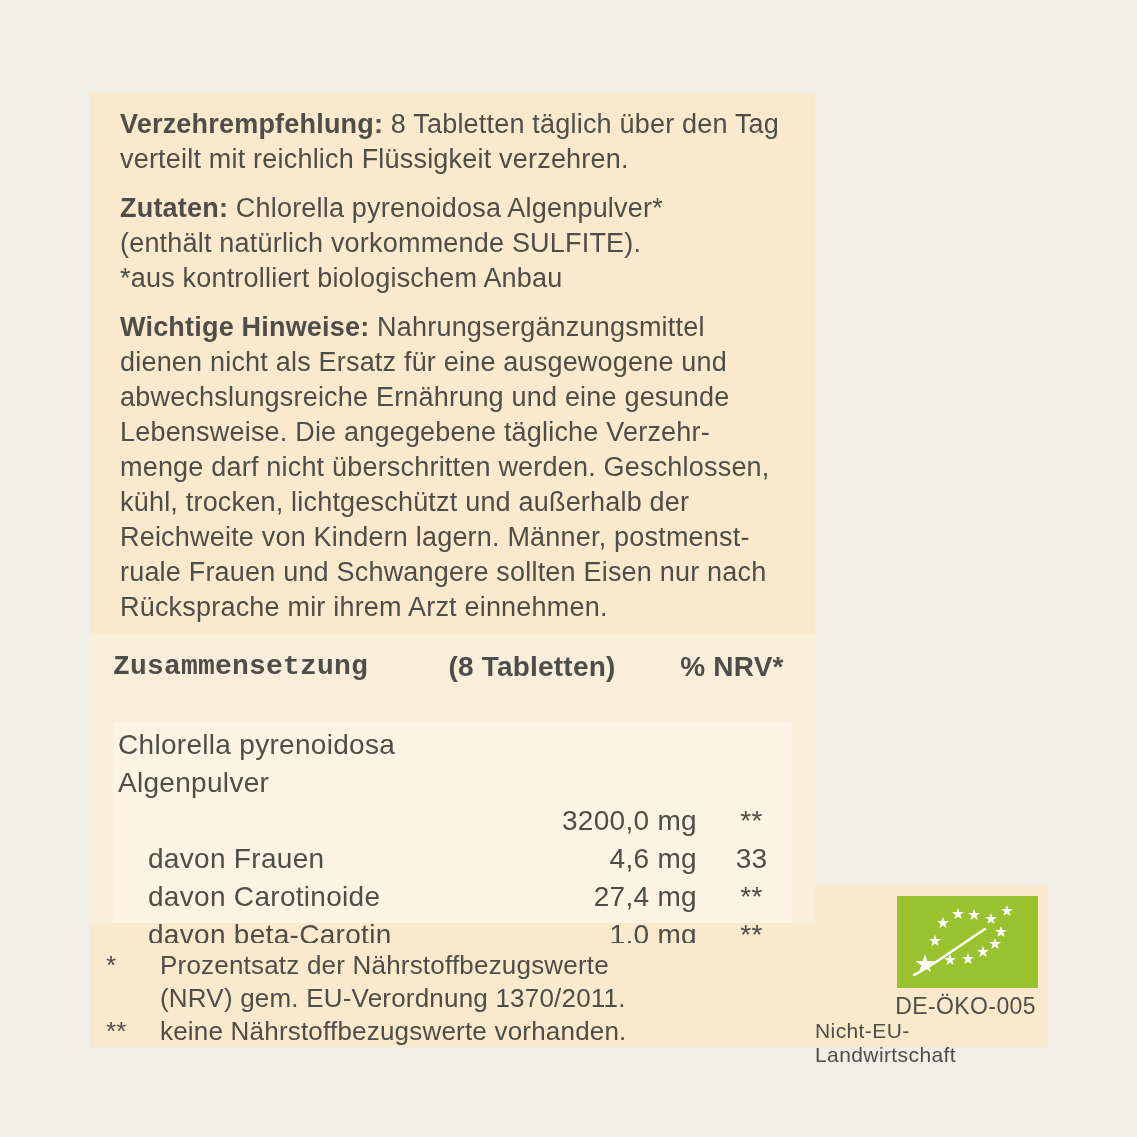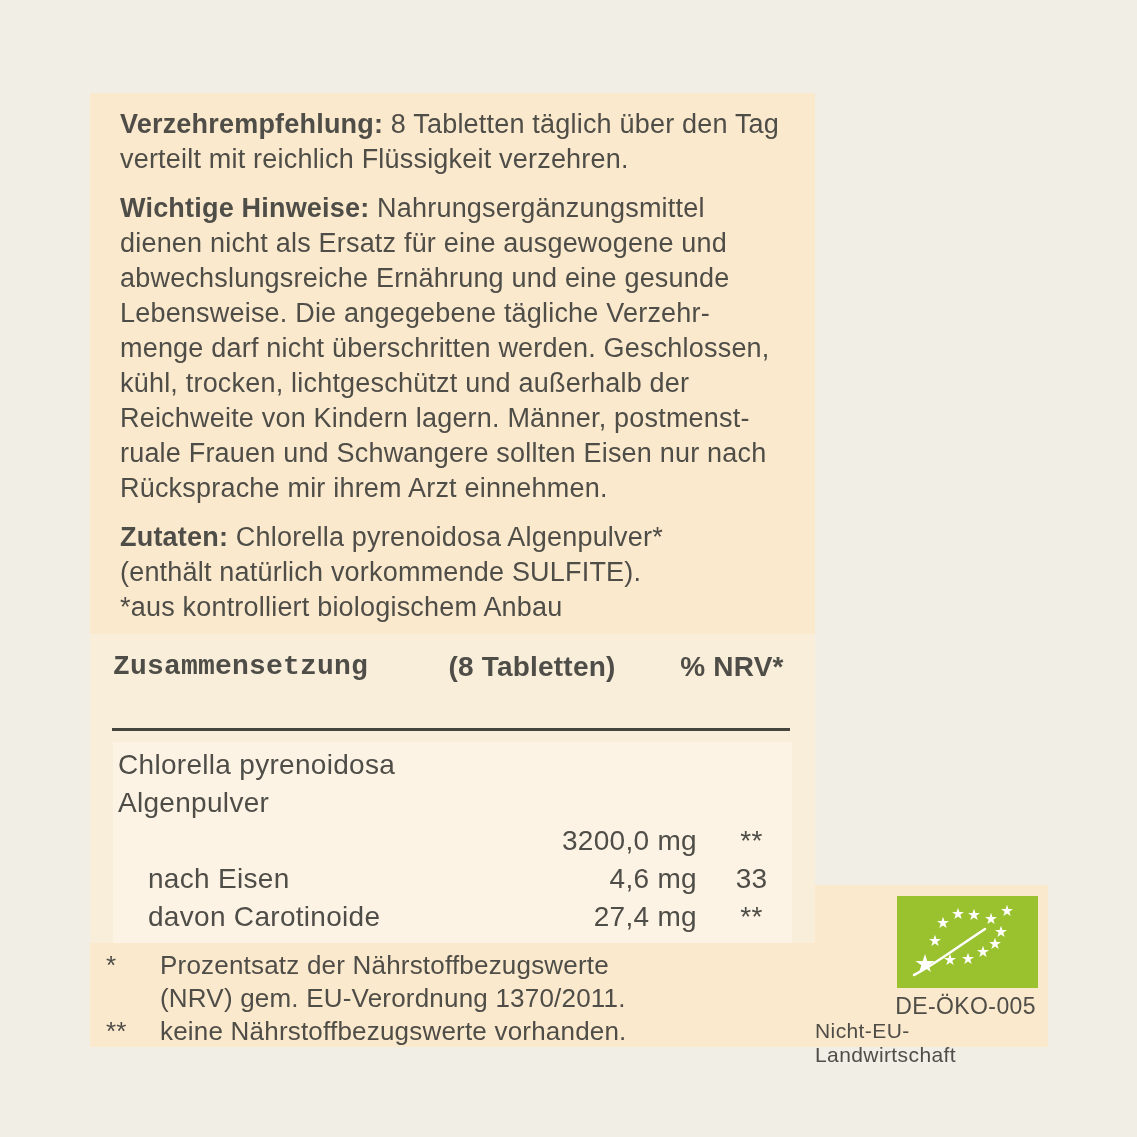--- a/index.html
+++ b/index.html
@@ -32,21 +32,21 @@
   .band{
     position:absolute;left:0;top:541px;width:100%;height:108px;
     background:var(--band-bg);
     font-size:28px;line-height:38px;font-weight:bold;letter-spacing:0.2px;
   }
   .hc1{position:absolute;left:23px;top:14px;font-family:Liberation Mono, monospace;}
   .hc2{position:absolute;left:292px;top:14px;width:300px;text-align:center;}
   .hc3{position:absolute;left:582px;top:14px;width:120px;text-align:center;}
   .rule{position:absolute;left:22px;right:25px;top:94px;border-top:3px solid var(--rule);}
   
-  .tzone{position:absolute;left:0;top:649px;width:100%;height:201px;background:var(--band-bg);}
+  .tzone{position:absolute;left:0;top:629px;width:100%;height:201px;background:var(--band-bg);}
   .tbox{
     position:absolute;left:23px;right:23px;top:0;bottom:0;
     background:var(--tablebox-bg);padding-top:4px;
     font-size:28px;letter-spacing:0.3px;
   }
   .trow{display:grid;grid-template-columns:1fr 160px 95px;line-height:38px;}
   .tname{padding-left:5px;}
   .trow.indent .tname{padding-left:35px;}
   .tamt{text-align:right;}
   .tnrv{text-align:center;padding-left:14px;}
@@ -67,32 +67,32 @@
   .eco .origin{position:absolute;right:9px;top:134px;font-size:21px;letter-spacing:0.4px;}
 </style>
 </head>
 <body>
 
 <div class="panel">
 
   <div class="copy">
     <p class="para"><b>Verzehrempfehlung:</b> <span class="ml">8 Tabletten täglich über den Tag
 verteilt mit reichlich Flüssigkeit verzehren.</span></p>
+    <p class="para"><b>Zutaten:</b> <span class="ml">Chlorella pyrenoidosa Algenpulver*
+(enthält natürlich vorkommende SULFITE).
+*aus kontrolliert biologischem Anbau</span></p>
     <p class="para"><b>Wichtige Hinweise:</b> <span class="ml">Nahrungsergänzungsmittel
 dienen nicht als Ersatz für eine ausgewogene und
 abwechslungsreiche Ernährung und eine gesunde
 Lebensweise. Die angegebene tägliche Verzehr-
 menge darf nicht überschritten werden. Geschlossen,
 kühl, trocken, lichtgeschützt und außerhalb der
 Reichweite von Kindern lagern. Männer, postmenst-
 ruale Frauen und Schwangere sollten Eisen nur nach
 Rücksprache mir ihrem Arzt einnehmen.</span></p>
-    <p class="para"><b>Zutaten:</b> <span class="ml">Chlorella pyrenoidosa Algenpulver*
-(enthält natürlich vorkommende SULFITE).
-*aus kontrolliert biologischem Anbau</span></p>
   </div>
 
   <div class="band">
     <div class="hc1">Zusammensetzung</div>
     <div class="hc2">
       <div>(8 Tabletten)</div>
     </div>
     <div class="hc3">% NRV*</div>
     <div class="rule"></div>
   </div>
@@ -103,21 +103,21 @@
         <div class="tname">Chlorella pyrenoidosa Algenpulver</div>
         <div class="tamt"></div>
         <div class="tnrv"></div>
       </div>
       <div class="trow">
         <div class="tname"></div>
         <div class="tamt">3200,0 mg</div>
         <div class="tnrv">**</div>
       </div>
       <div class="trow indent">
-        <div class="tname">nach Eisen</div>
+        <div class="tname">davon Frauen</div>
         <div class="tamt">4,6 mg</div>
         <div class="tnrv">33</div>
       </div>
       <div class="trow indent">
         <div class="tname">davon Carotinoide</div>
         <div class="tamt">27,4 mg</div>
         <div class="tnrv">**</div>
       </div>
       <div class="trow indent">
         <div class="tname">davon beta-Carotin</div>

